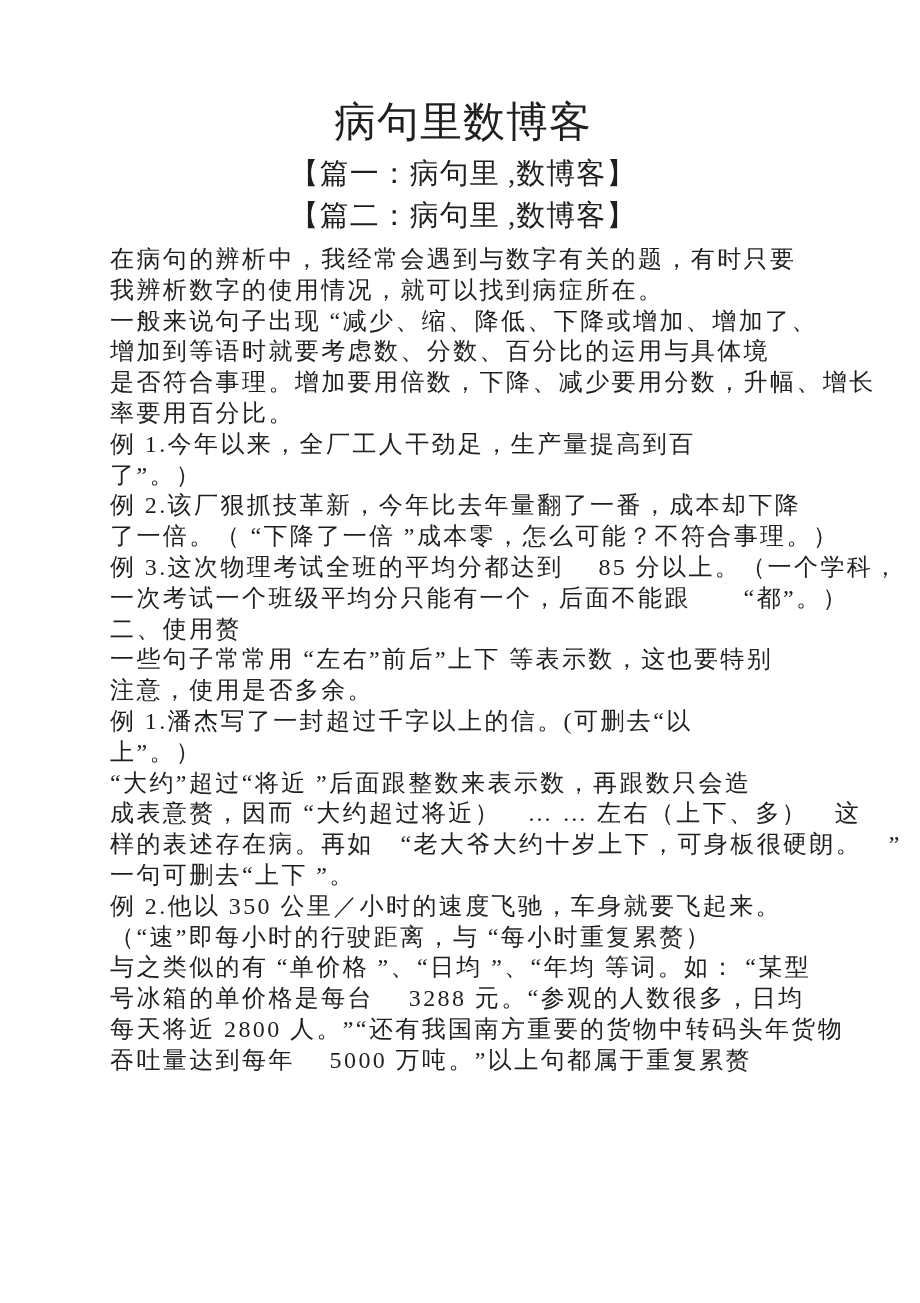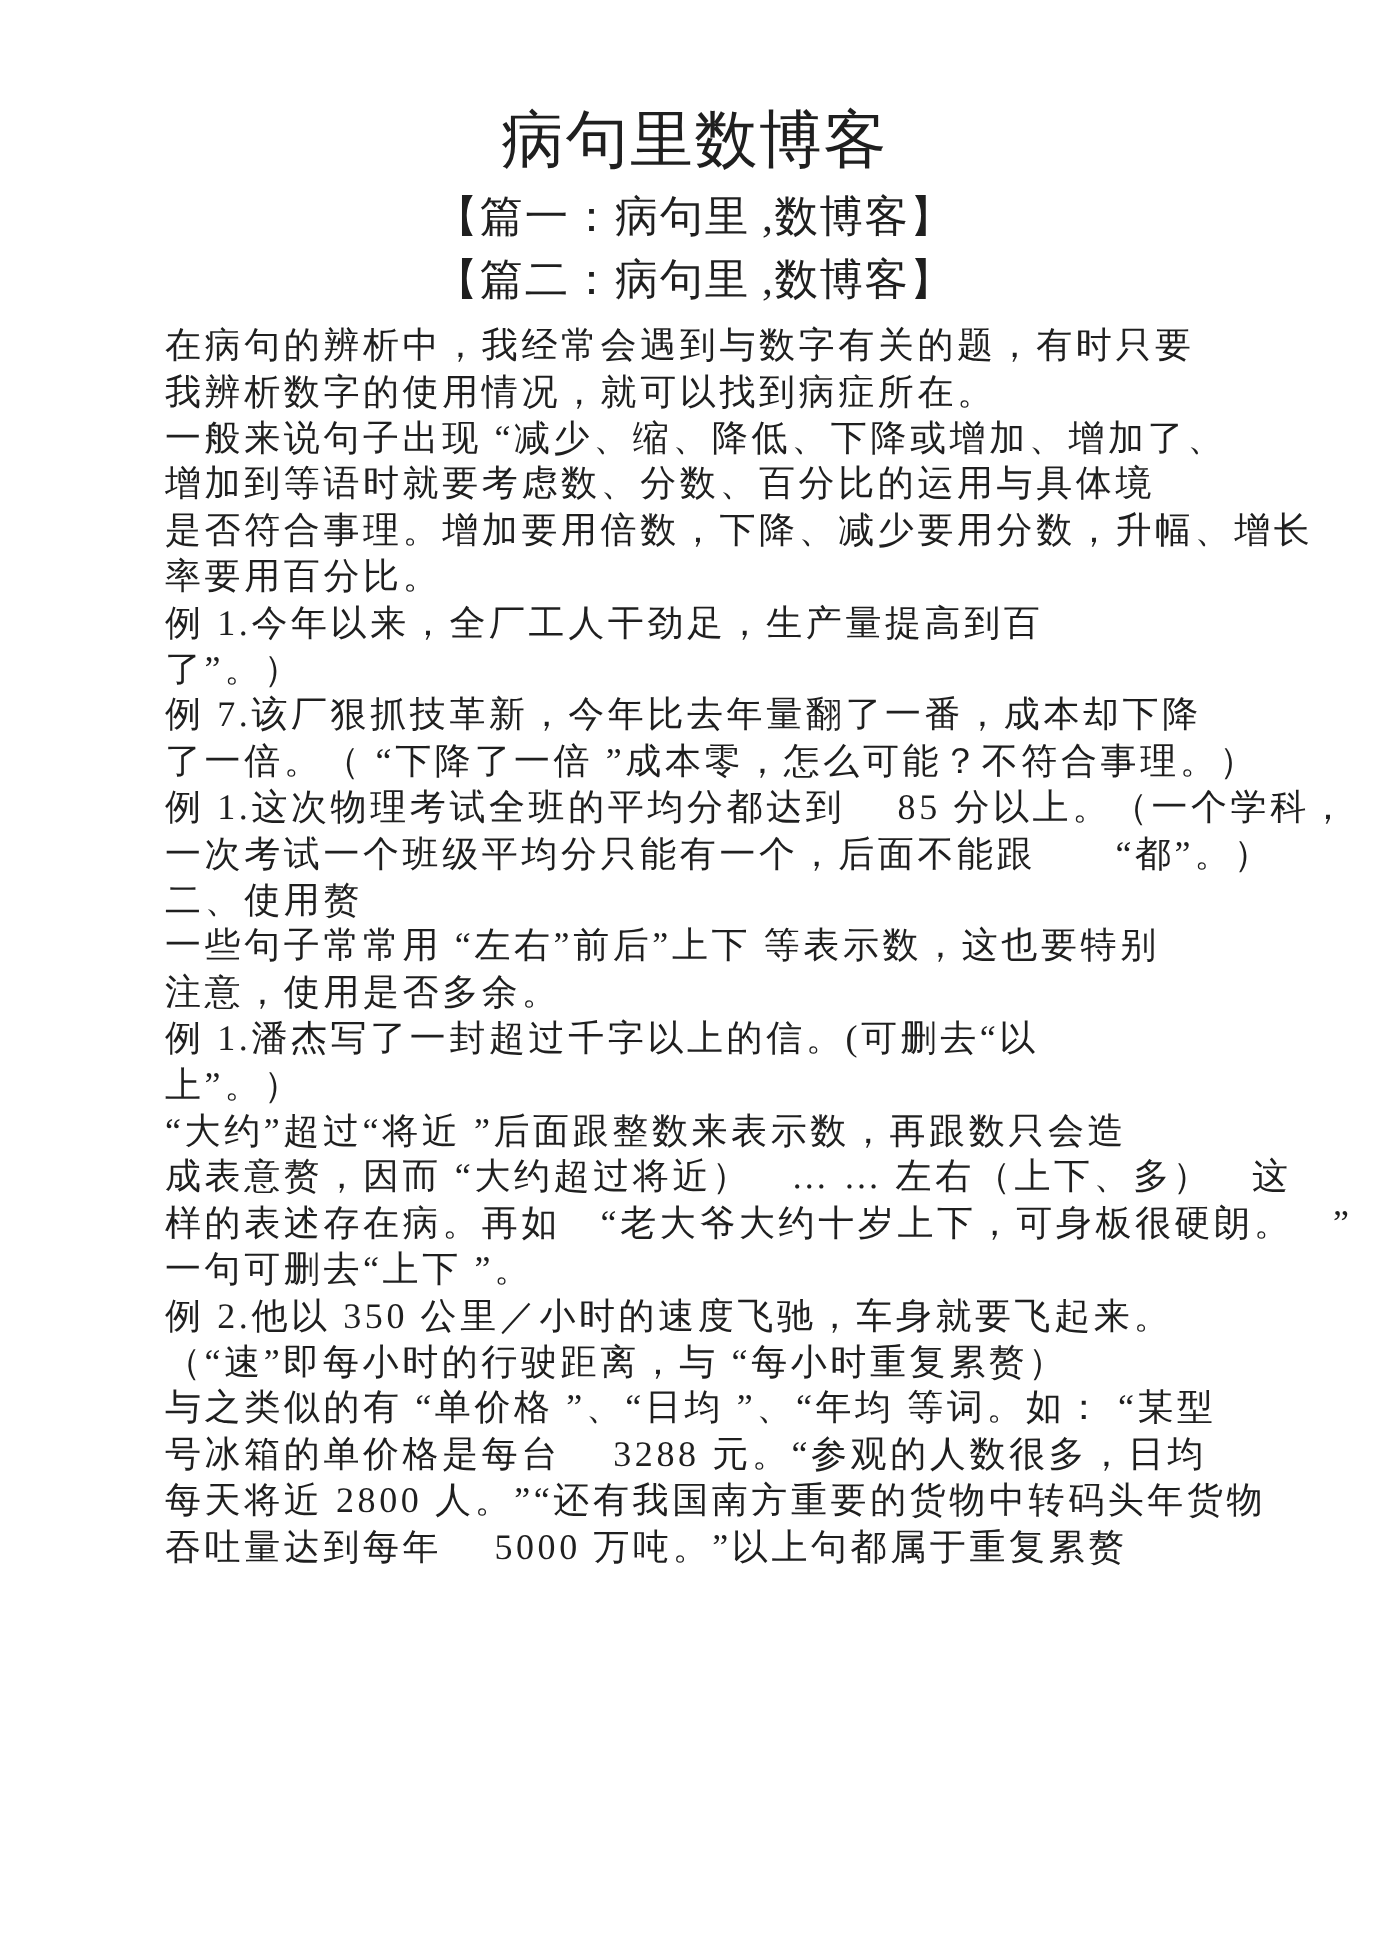--- a/index.html
+++ b/index.html
@@ -17,21 +17,21 @@
     color: #1f1f1f;
   }
   .content {
     position: absolute;
     left: 110px;
     top: 0;
     width: 706px;
   }
   .doc-title {
     margin: 0;
-    padding-top: 69px;
+    padding-top: 97px;
     font-size: 42px;
     line-height: 50px;
     font-weight: 400;
     text-align: center;
     letter-spacing: 1px;
     white-space: nowrap;
   }
   .section-heading {
     margin: 0;
     font-size: 29px;
@@ -80,23 +80,23 @@
 
     <div class="body-block">
         <div class="body-line">在病句的辨析中，我经常会遇到与数字有关的题，有时只要</div>
         <div class="body-line">我辨析数字的使用情况，就可以找到病症所在。</div>
         <div class="body-line">一般来说句子出现 “减少、缩、降低、下降或增加、增加了、</div>
         <div class="body-line">增加到等语时就要考虑数、分数、百分比的运用与具体境</div>
         <div class="body-line">是否符合事理。增加要用倍数，下降、减少要用分数，升幅、增长</div>
         <div class="body-line">率要用百分比。</div>
         <div class="body-line">例 1.今年以来，全厂工人干劲足，生产量提高到百</div>
         <div class="body-line">了”。）</div>
-        <div class="body-line">例 7.该厂狠抓技革新，今年比去年量翻了一番，成本却下降</div>
+        <div class="body-line">例 2.该厂狠抓技革新，今年比去年量翻了一番，成本却下降</div>
         <div class="body-line">了一倍。（ “下降了一倍 ”成本零，怎么可能？不符合事理。）</div>
-        <div class="body-line">例 1.这次物理考试全班的平均分都达到　 85 分以上。（一个学科，</div>
+        <div class="body-line">例 3.这次物理考试全班的平均分都达到　 85 分以上。（一个学科，</div>
         <div class="body-line">一次考试一个班级平均分只能有一个，后面不能跟　　“都”。）</div>
         <div class="body-line">二、使用赘</div>
         <div class="body-line">一些句子常常用 “左右”前后”上下 等表示数，这也要特别</div>
         <div class="body-line">注意，使用是否多余。</div>
         <div class="body-line">例 1.潘杰写了一封超过千字以上的信。(可删去“以</div>
         <div class="body-line">上”。）</div>
         <div class="body-line">“大约”超过“将近 ”后面跟整数来表示数，再跟数只会造</div>
         <div class="body-line">成表意赘，因而 “大约超过将近）　… … 左右（上下、多）　这</div>
         <div class="body-line">样的表述存在病。再如　“老大爷大约十岁上下，可身板很硬朗。　”</div>
         <div class="body-line">一句可删去“上下 ”。</div>

